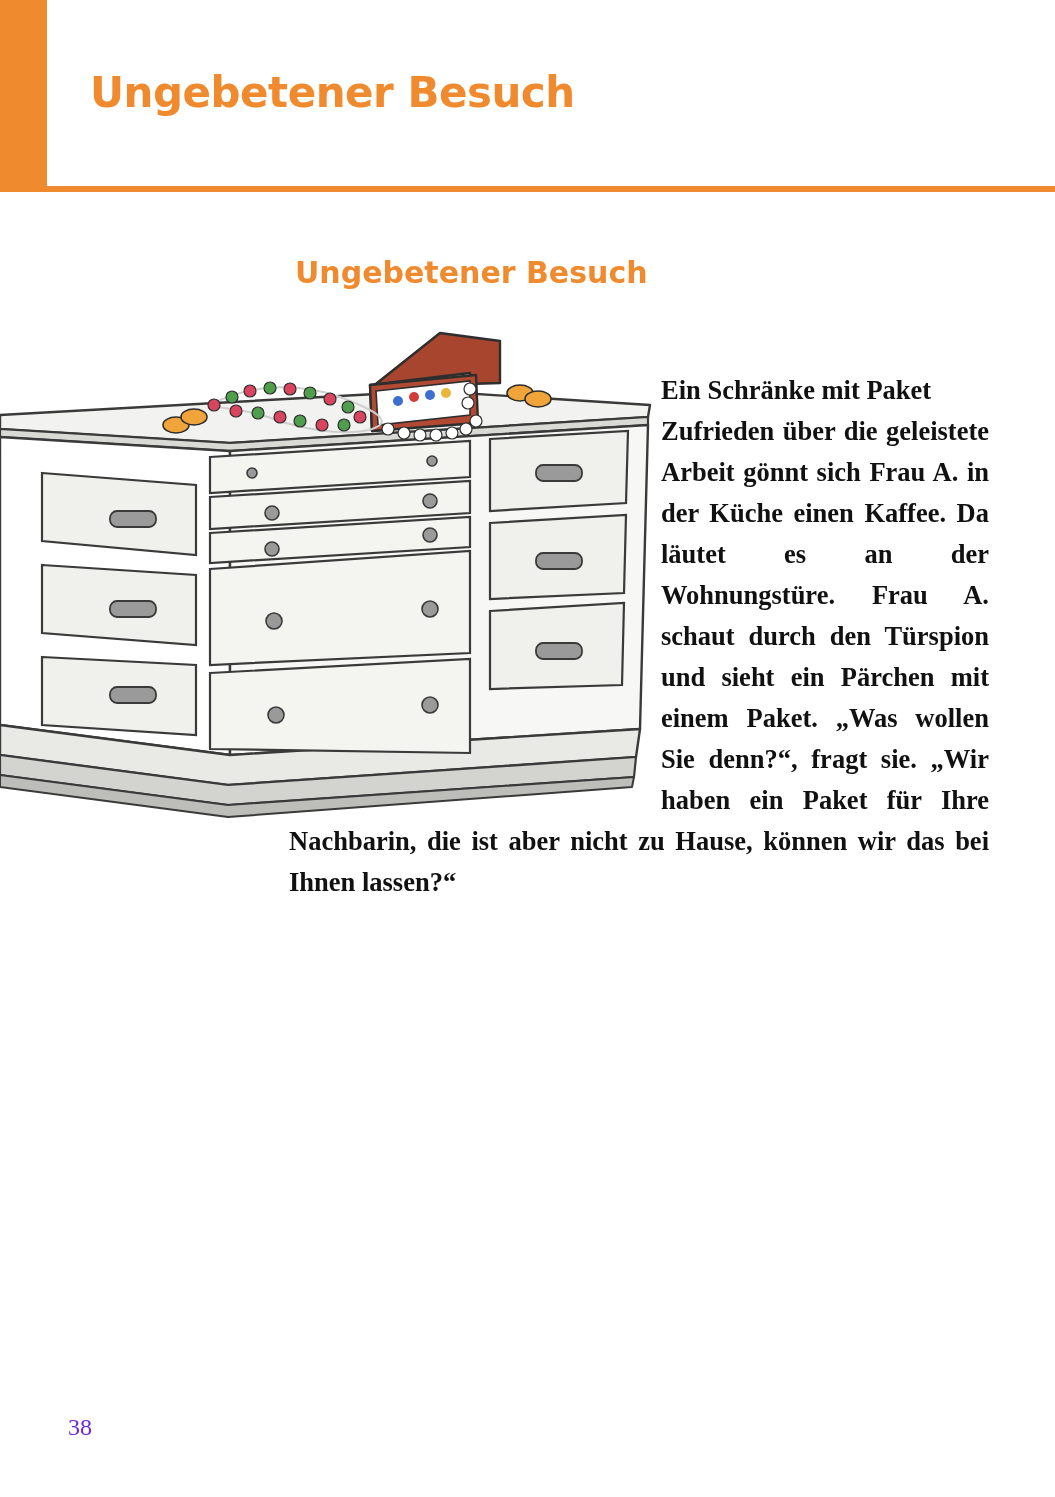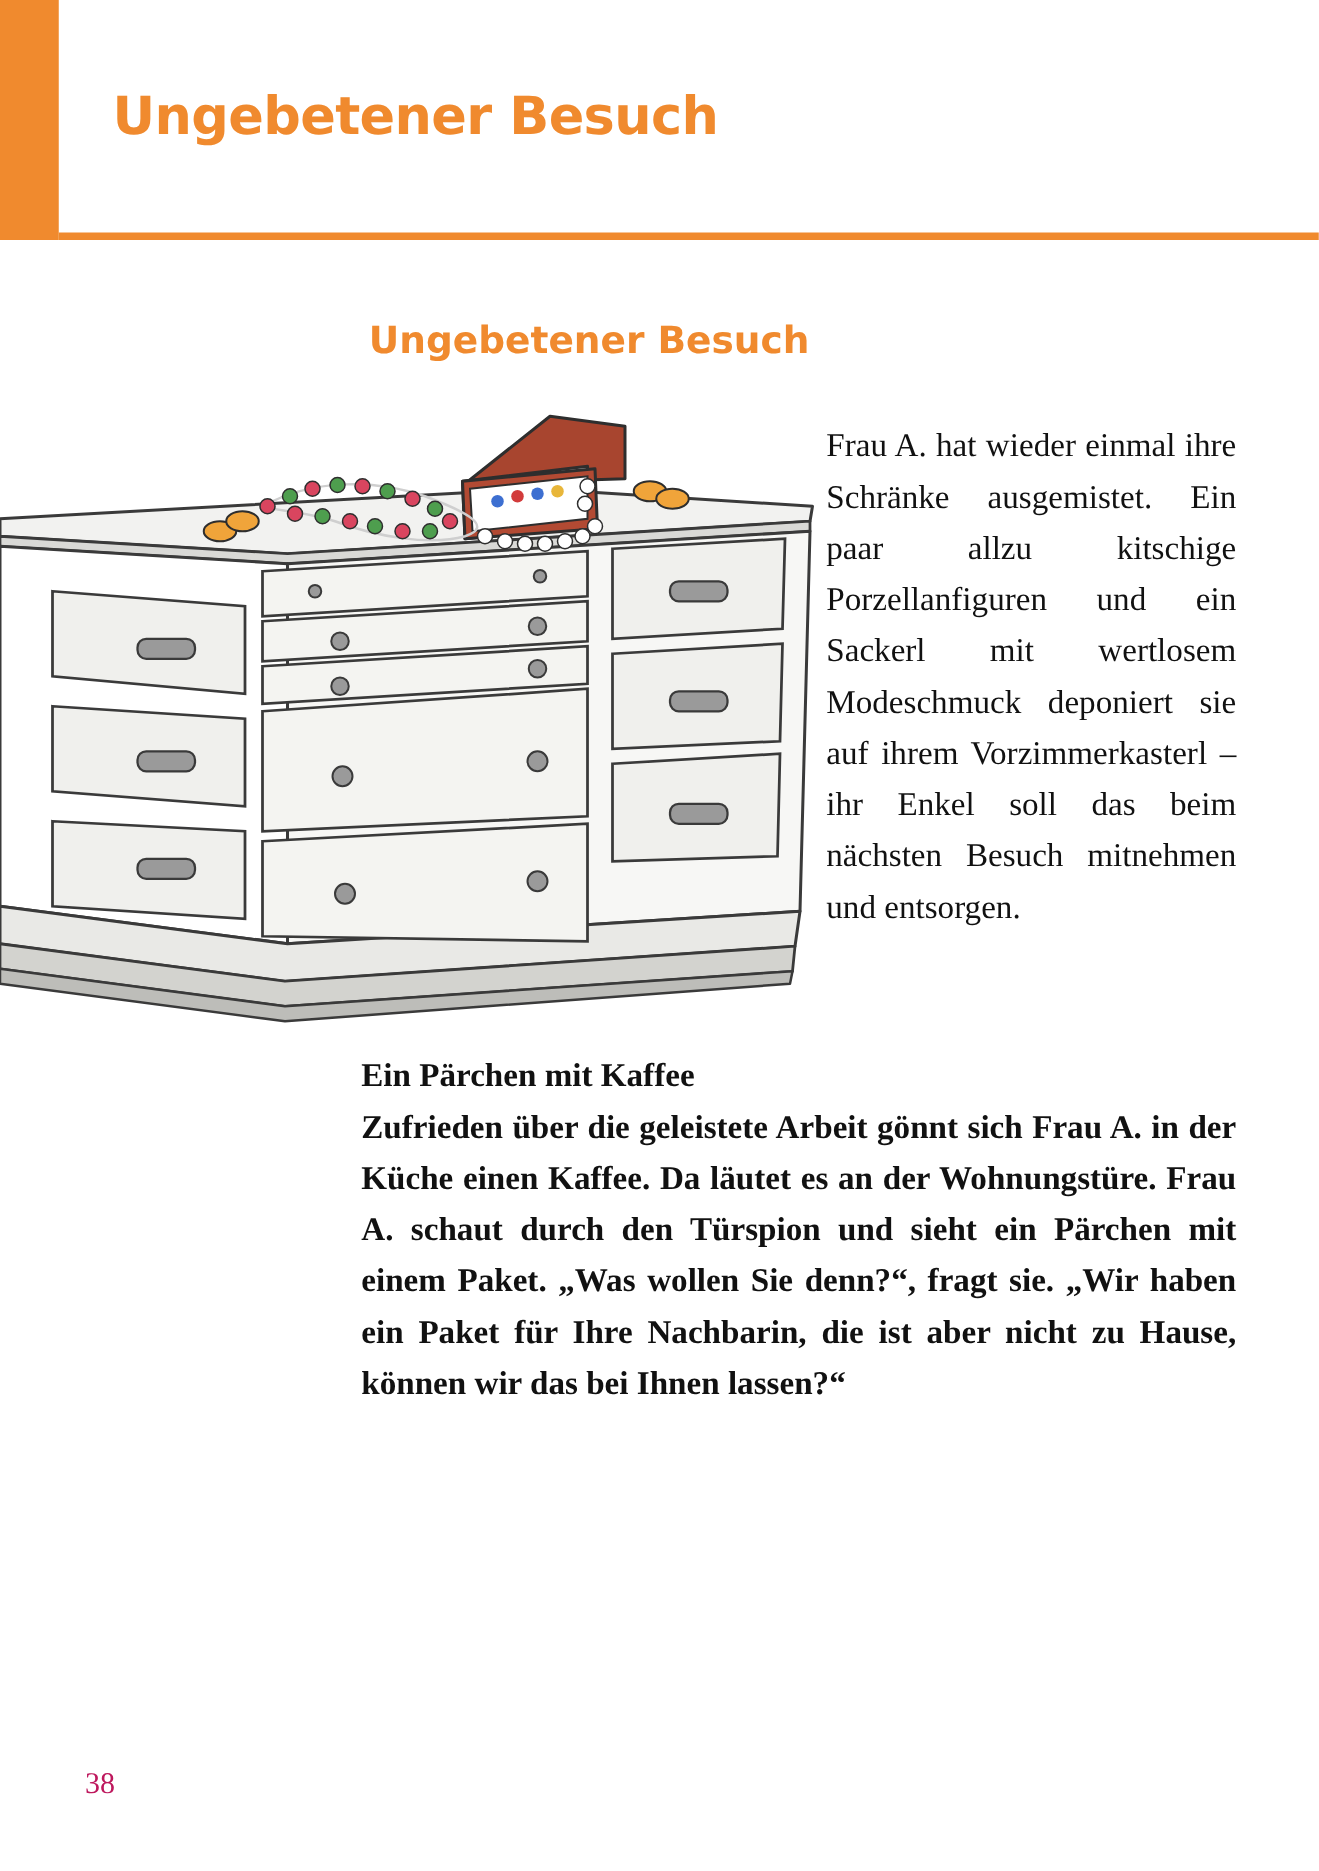--- a/index.html
+++ b/index.html
@@ -95,21 +95,21 @@
     text-align: left;
   }
   .body2 { text-align: justify; font-weight: bold; }
 
   
   .page-number {
     position: absolute;
     left: 68px;
     top: 1414px;
     font-size: 24px;
-    color: #be185d;
+    color: #6d28d9;
   }
 </style>
 </head>
 <body>
 
 <div class="header">
   <div class="header-bar-left"></div>
   <div class="header-rule"></div>
   <div class="header-title">Ungebetener Besuch</div>
 </div>
@@ -219,18 +219,17 @@
       <ellipse cx="176" cy="100" rx="13" ry="8"></ellipse>
       <ellipse cx="194" cy="92" rx="13" ry="8"></ellipse>
       <ellipse cx="520" cy="68" rx="13" ry="8"></ellipse>
       <ellipse cx="538" cy="74" rx="13" ry="8"></ellipse>
     </g>
   </svg>
 </div>
 
 <div class="article">
   <div class="float-img"></div>
-  <p class="lead">Frau A. hat wieder einmal ihre Schränke ausgemistet. Ein paar allzu kitschige Porzellanfiguren und ein Sackerl mit wertlosem Modeschmuck deponiert sie auf ihrem Vorzimmerkasterl – ihr Enkel soll das beim nächsten Besuch mitnehmen und entsorgen.</p>
-  <p class="subhead">Ein Pärchen mit Kaffee</p>
+  <p class="subhead">Ein Schränke mit Paket</p>
   <p class="body2">Zufrieden über die geleistete Arbeit gönnt sich Frau A. in der Küche einen Kaffee. Da läutet es an der Wohnungstüre. Frau A. schaut durch den Türspion und sieht ein Pärchen mit einem Paket. „Was wollen Sie denn?“, fragt sie. „Wir haben ein Paket für Ihre Nachbarin, die ist aber nicht zu Hause, können wir das bei Ihnen lassen?“</p>
 </div>
 
 <div class="page-number">38</div>
 
 </body></html>

